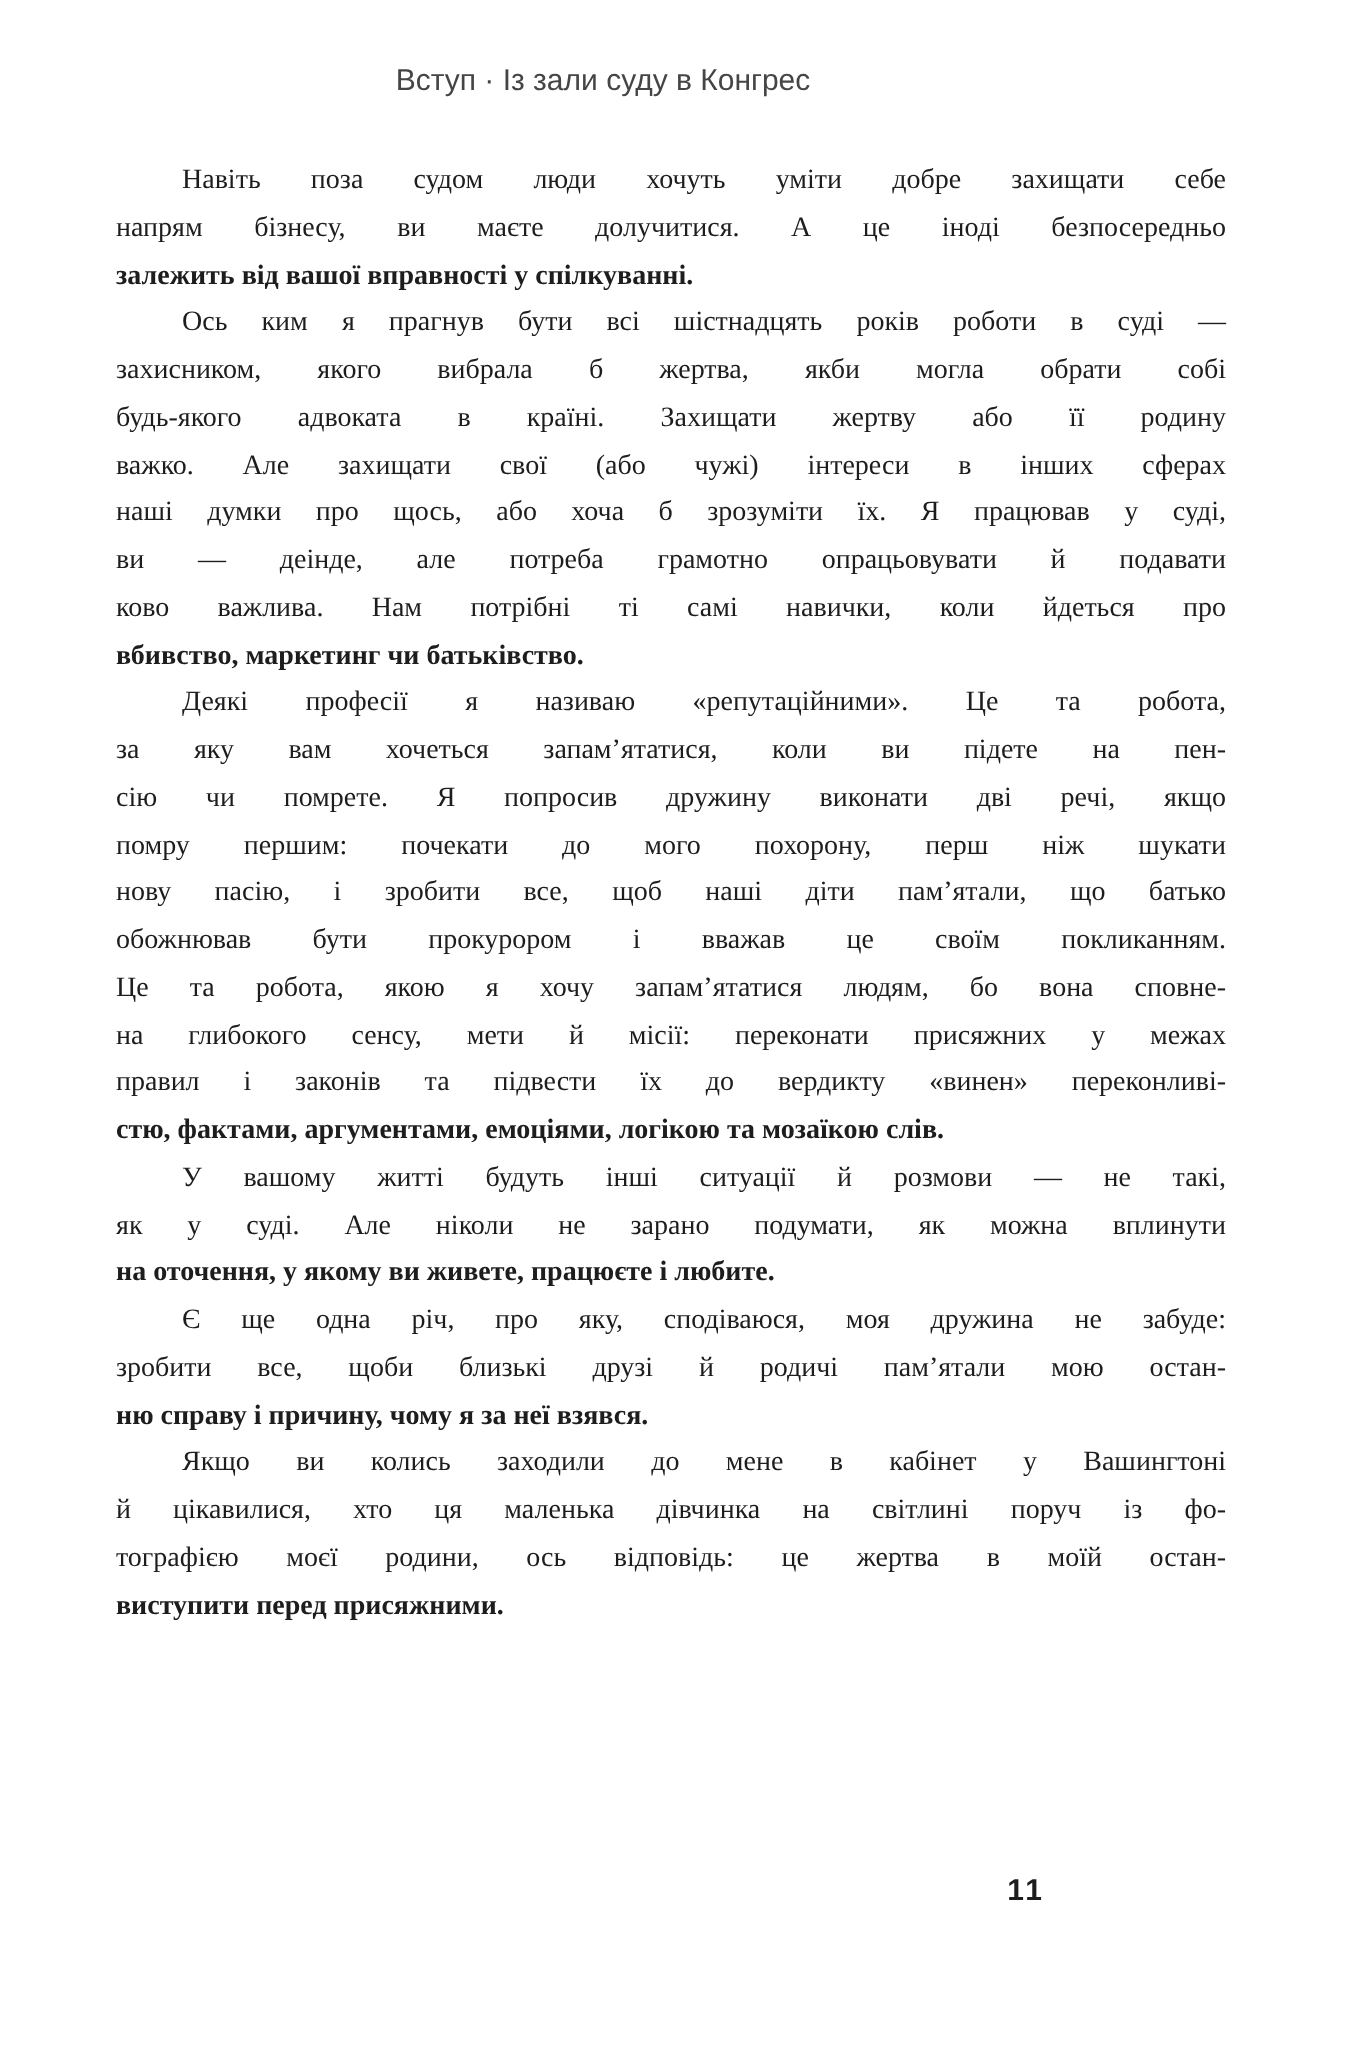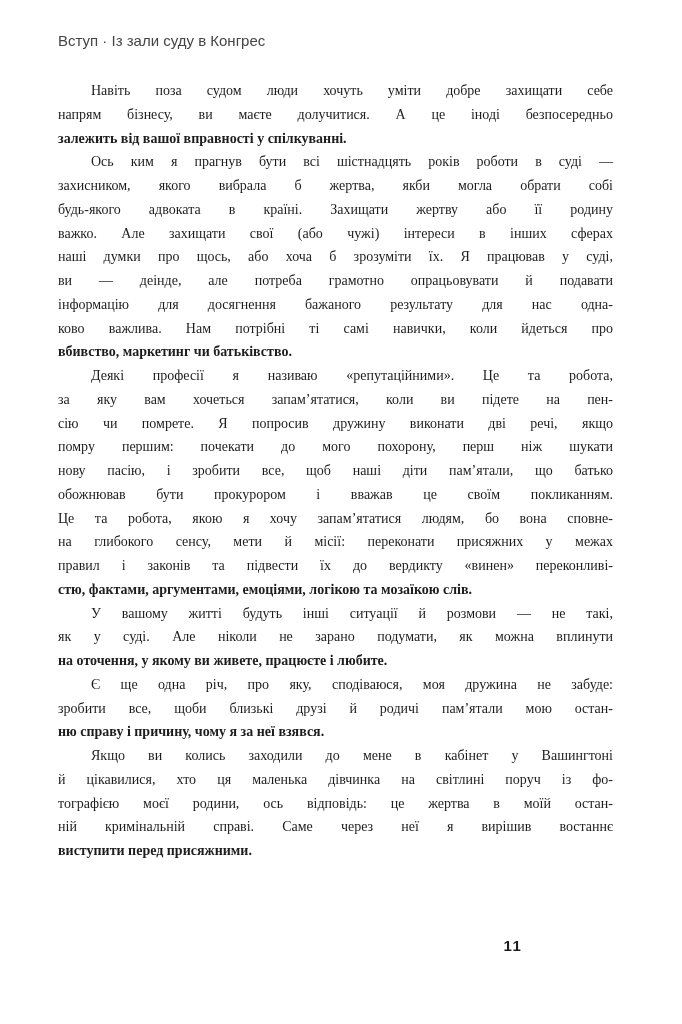--- a/index.html
+++ b/index.html
@@ -8,21 +8,21 @@
     width: 682px;
     height: 1024px;
     background: var(--page-bg, #ffffff);
     overflow: hidden;
   }
   .running-header {
     position: absolute;
     top: 31px;
     left: 58px;
     right: 137px;
-    text-align: left;
+    text-align: center;
     font-family: "Liberation Sans", "DejaVu Sans", sans-serif;
     font-size: 15px;
     line-height: 19px;
     color: var(--header-color, #454545);
   }
   .body-text {
     position: absolute;
     left: 58px;
     top: 79px;
     width: 555px;
@@ -64,21 +64,20 @@
         <div class="line">напрям бізнесу, ви маєте долучитися. А це іноді безпосередньо</div>
         <div class="line last">залежить від вашої вправності у спілкуванні.</div>
       </div>
       <div class="paragraph">
         <div class="line first">Ось ким я прагнув бути всі шістнадцять років роботи в суді —</div>
         <div class="line">захисником, якого вибрала б жертва, якби могла обрати собі</div>
         <div class="line">будь-якого адвоката в країні. Захищати жертву або її родину</div>
         <div class="line">важко. Але захищати свої (або чужі) інтереси в інших сферах</div>
         <div class="line">наші думки про щось, або хоча б зрозуміти їх. Я працював у суді,</div>
         <div class="line">ви — деінде, але потреба грамотно опрацьовувати й подавати</div>
-        <div class="line">інформацію для досягнення бажаного результату для нас одна-</div>
         <div class="line">ково важлива. Нам потрібні ті самі навички, коли йдеться про</div>
         <div class="line last">вбивство, маркетинг чи батьківство.</div>
       </div>
       <div class="paragraph">
         <div class="line first">Деякі професії я називаю «репутаційними». Це та робота,</div>
         <div class="line">за яку вам хочеться запам’ятатися, коли ви підете на пен-</div>
         <div class="line">сію чи помрете. Я попросив дружину виконати дві речі, якщо</div>
         <div class="line">помру першим: почекати до мого похорону, перш ніж шукати</div>
         <div class="line">нову пасію, і зробити все, щоб наші діти пам’ятали, що батько</div>
         <div class="line">обожнював бути прокурором і вважав це своїм покликанням.</div>
@@ -94,19 +93,18 @@
       </div>
       <div class="paragraph">
         <div class="line first">Є ще одна річ, про яку, сподіваюся, моя дружина не забуде:</div>
         <div class="line">зробити все, щоби близькі друзі й родичі пам’ятали мою остан-</div>
         <div class="line last">ню справу і причину, чому я за неї взявся.</div>
       </div>
       <div class="paragraph">
         <div class="line first">Якщо ви колись заходили до мене в кабінет у Вашингтоні</div>
         <div class="line">й цікавилися, хто ця маленька дівчинка на світлині поруч із фо-</div>
         <div class="line">тографією моєї родини, ось відповідь: це жертва в моїй остан-</div>
-        <div class="line">ній кримінальній справі. Саме через неї я вирішив востаннє</div>
         <div class="line last">виступити перед присяжними.</div>
       </div>
     </div>
 
   <div class="page-number">11</div>
 </div>
 
 </body></html>

